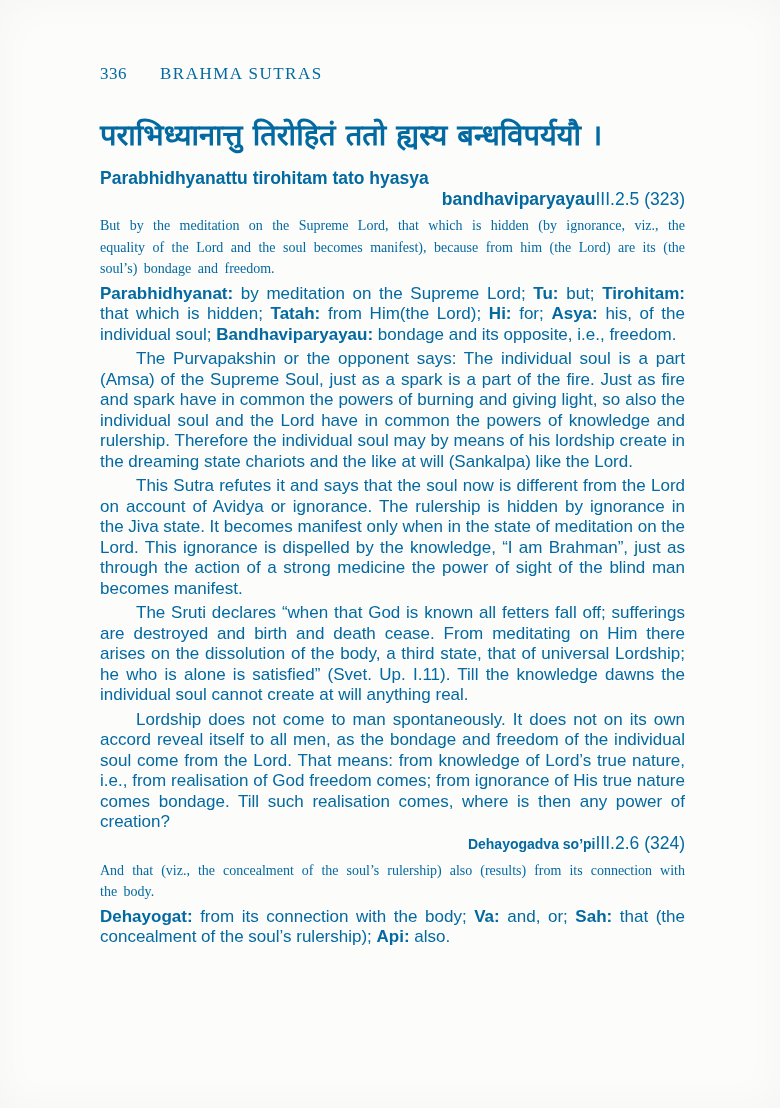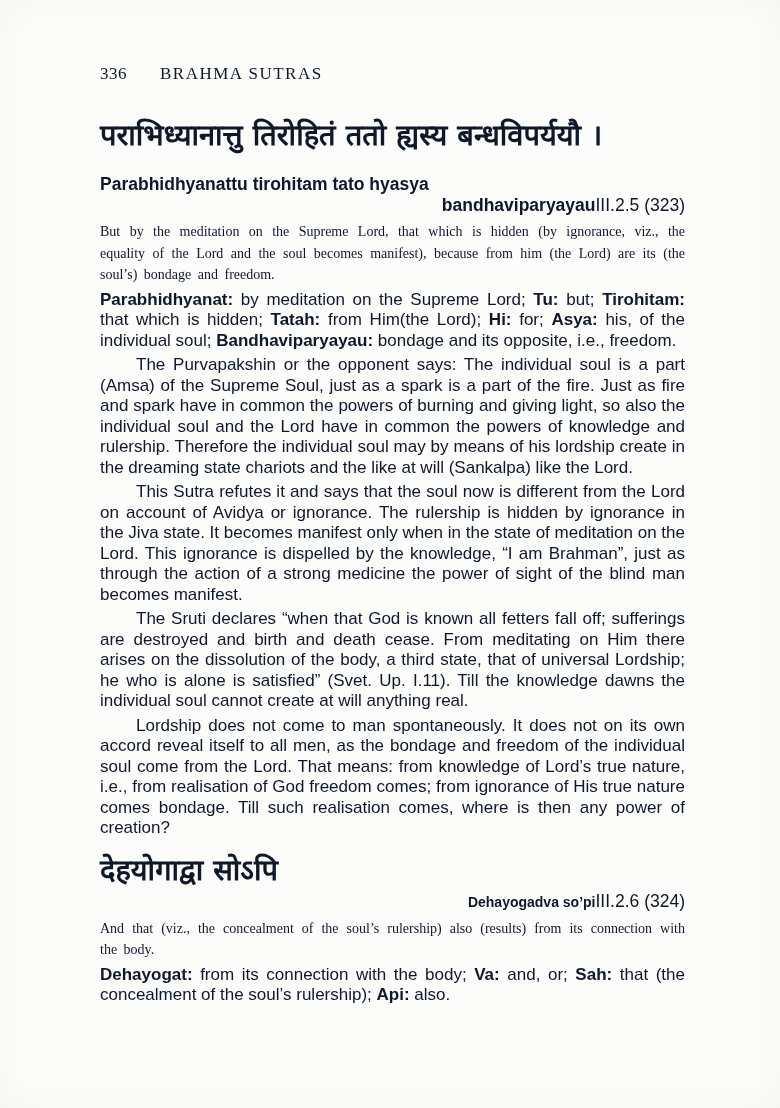--- a/index.html
+++ b/index.html
@@ -2,41 +2,41 @@
 <html><head>
 <meta charset="utf-8">
 <style>
   html,body{margin:0;padding:0;background:#e8e8e6;}
   .page{
     position:relative;
     width:780px;height:1108px;
     margin:0 auto;
     background:#fcfcfb;
     box-shadow:inset 0 0 40px rgba(0,0,0,0.03);
-    color:#0f172a;
+    color:#0369a1;
     font-family:"Liberation Sans",sans-serif;
     box-sizing:border-box;
     padding:64px 95px 0 100px;
     overflow:hidden;
   }
   
   .running-head{position:relative;height:22px;font-family:"Liberation Serif",serif;font-size:17px;}
   .page-number{position:absolute;left:0;top:0;letter-spacing:0.5px;}
   .head-title{position:absolute;left:60px;width:350px;top:0;text-align:left;letter-spacing:1.5px;}
   
   .devanagari{
     margin-top:28px;
     font-family:"DejaVu Sans",sans-serif;
     font-weight:bold;
     font-size:29px;
     line-height:42px;
     white-space:nowrap;
   }
   .devanagari.second{margin-top:10px;}
-  .translit-line1{margin-top:18px;font-weight:bold;font-size:17.5px;line-height:21px;}
+  .translit-line1{margin-top:12px;font-weight:bold;font-size:17.5px;line-height:21px;}
   .translit-row{display:flex;justify-content:flex-end;align-items:baseline;line-height:21px;}
   .translit-row .l2{font-weight:bold;font-size:17.5px;padding-left:14px;}
   .translit-row .l1{font-weight:bold;font-size:14px;}
   .translit-row .ref{font-weight:normal;font-size:17.5px;}
   .translation{
     margin:5px 0 0 0;
     font-family:"Liberation Serif",serif;
     font-size:14px;line-height:21.5px;
     text-align:justify;
     word-spacing:3px;
@@ -79,21 +79,20 @@
 
   <p class="meanings"><b>Parabhidhyanat:</b> by meditation on the Supreme Lord; <b>Tu:</b> but; <b>Tirohitam:</b> that which is hidden; <b>Tatah:</b> from Him(the Lord); <b>Hi:</b> for; <b>Asya:</b> his, of the individual soul; <b>Bandhaviparyayau:</b> bondage and its opposite, i.e., freedom.</p>
 
   <div class="commentary">
       <p>The Purvapakshin or the opponent says: The individual soul is a part (Amsa) of the Supreme Soul, just as a spark is a part of the fire. Just as fire and spark have in common the powers of burning and giving light, so also the individual soul and the Lord have in common the powers of knowledge and rulership. Therefore the individual soul may by means of his lordship create in the dreaming state chariots and the like at will (Sankalpa) like the Lord.</p>
       <p>This Sutra refutes it and says that the soul now is different from the Lord on account of Avidya or ignorance. The rulership is hidden by ignorance in the Jiva state. It becomes manifest only when in the state of meditation on the Lord. This ignorance is dispelled by the knowledge, “I am Brahman”, just as through the action of a strong medicine the power of sight of the blind man becomes manifest.</p>
       <p>The Sruti declares “when that God is known all fetters fall off; sufferings are destroyed and birth and death cease. From meditating on Him there arises on the dissolution of the body, a third state, that of universal Lordship; he who is alone is satisfied” (Svet. Up. I.11). Till the knowledge dawns the individual soul cannot create at will anything real.</p>
       <p>Lordship does not come to man spontaneously. It does not on its own accord reveal itself to all men, as the bondage and freedom of the individual soul come from the Lord. That means: from knowledge of Lord’s true nature, i.e., from realisation of God freedom comes; from ignorance of His true nature comes bondage. Till such realisation comes, where is then any power of creation?</p>
     </div>
 
-  <div class="devanagari second">देहयोगाद्वा सोऽपि</div>
 
   <div class="translit-row">
     <span class="l1">Dehayogadva so’pi</span>
     <span class="ref">III.2.6 (324)</span>
   </div>
 
   <p class="translation">And that (viz., the concealment of the soul’s rulership) also (results) from its connection with the body.</p>
 
   <p class="meanings"><b>Dehayogat:</b> from its connection with the body; <b>Va:</b> and, or; <b>Sah:</b> that (the concealment of the soul’s rulership); <b>Api:</b> also.</p>
 

